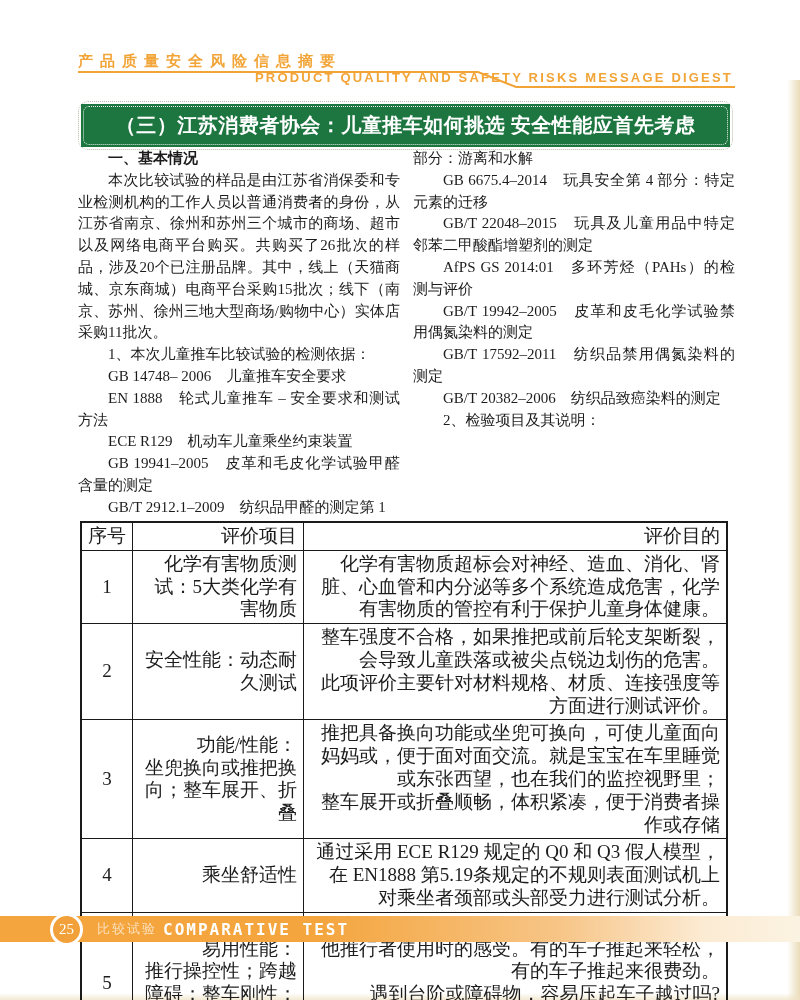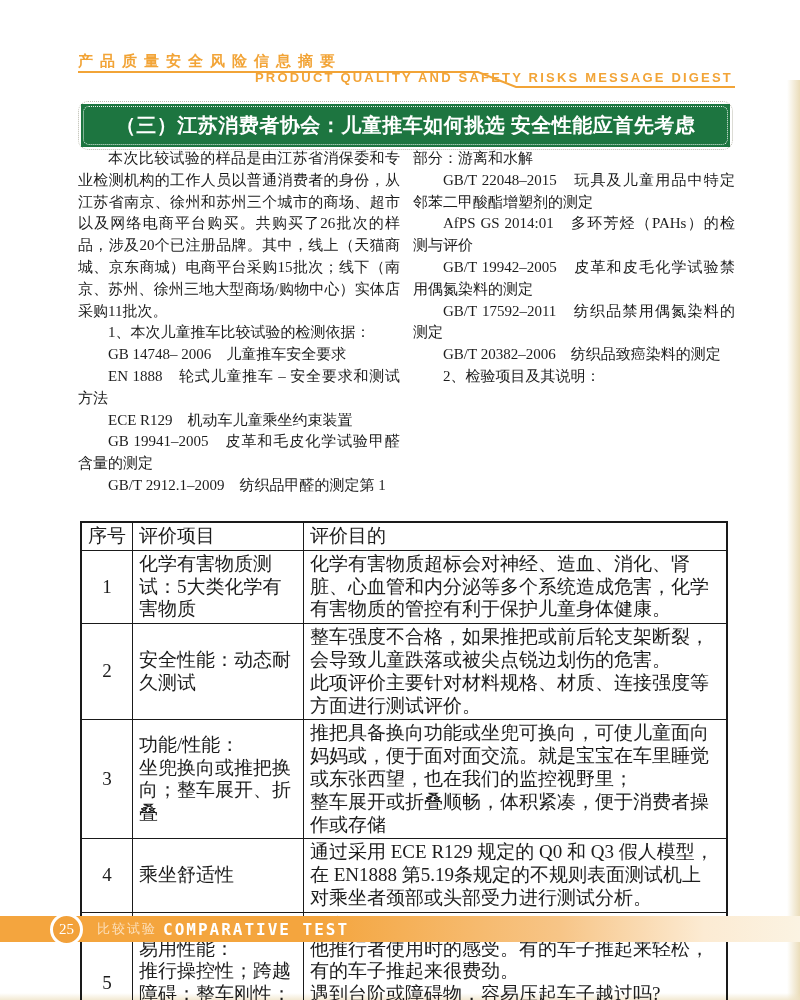--- a/index.html
+++ b/index.html
@@ -43,21 +43,21 @@
   .col{width:322px;}
   .col p{margin:0;text-indent:2em;}
   .col p.noindent{text-indent:0;}
   .section-heading{font-weight:bold;}
 
   
   .eval-table{position:absolute;left:80px;top:521px;width:648px;
     border-collapse:collapse;font-size:19px;line-height:1.2;
     border:2px solid #1a1a1a;table-layout:fixed;}
   .eval-table th,.eval-table td{border:1px solid #1a1a1a;padding:2px 6px;
-    text-align:left;font-weight:normal;vertical-align:middle;}
+    text-align:right;font-weight:normal;vertical-align:middle;}
   .eval-table th:first-child{width:38px;text-align:center;}
   .eval-table th:nth-child(2){width:158px;}
   .c-no{text-align:center !important;}
   .c-item,.c-purpose{white-space:pre-line;}
 
   
   .footer-bar{position:absolute;left:0;top:916px;width:800px;height:26px;
     background:linear-gradient(to right,#F4A53E 0%,#F4A53E 40%,#F7C587 70%,#FCEBD3 88%,#FBF3E2 100%);
     display:flex;align-items:center;}
   .page-circle{width:27px;height:27px;border-radius:50%;background:#F2A13A;
@@ -81,33 +81,35 @@
 <div class="masthead-en">PRODUCT QUALITY AND SAFETY RISKS MESSAGE DIGEST</div>
 
 <div class="banner-wrap">
   <div class="banner">
     <span class="banner-text">（三）江苏消费者协会：儿童推车如何挑选 安全性能应首先考虑</span>
   </div>
 </div>
 
 <div class="columns">
   <div class="col">
+    <p class="section-heading">一、基本情况</p>
     <div>
         <p>本次比较试验的样品是由江苏省消保委和专业检测机构的工作人员以普通消费者的身份，从江苏省南京、徐州和苏州三个城市的商场、超市以及网络电商平台购买。共购买了26批次的样品，涉及20个已注册品牌。其中，线上（天猫商城、京东商城）电商平台采购15批次；线下（南京、苏州、徐州三地大型商场/购物中心）实体店采购11批次。</p>
         <p>1、本次儿童推车比较试验的检测依据：</p>
         <p>GB 14748– 2006　儿童推车安全要求</p>
         <p>EN 1888　轮式儿童推车 – 安全要求和测试方法</p>
         <p>ECE R129　机动车儿童乘坐约束装置</p>
         <p>GB 19941–2005　皮革和毛皮化学试验甲醛含量的测定</p>
         <p>GB/T 2912.1–2009　纺织品甲醛的测定第 1</p>
       </div>
   </div>
   <div class="col">
     <p class="noindent">部分：游离和水解</p>
     <div>
+        <p>GB 6675.4–2014　玩具安全第 4 部分：特定元素的迁移</p>
         <p>GB/T 22048–2015　玩具及儿童用品中特定邻苯二甲酸酯增塑剂的测定</p>
         <p>AfPS GS 2014:01　多环芳烃（PAHs）的检测与评价</p>
         <p>GB/T 19942–2005　皮革和皮毛化学试验禁用偶氮染料的测定</p>
         <p>GB/T 17592–2011　纺织品禁用偶氮染料的测定</p>
         <p>GB/T 20382–2006　纺织品致癌染料的测定</p>
         <p>2、检验项目及其说明：</p>
       </div>
   </div>
 </div>
 

